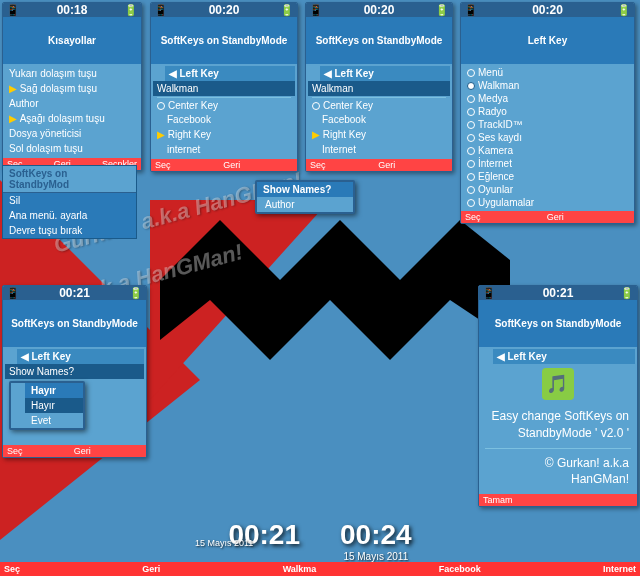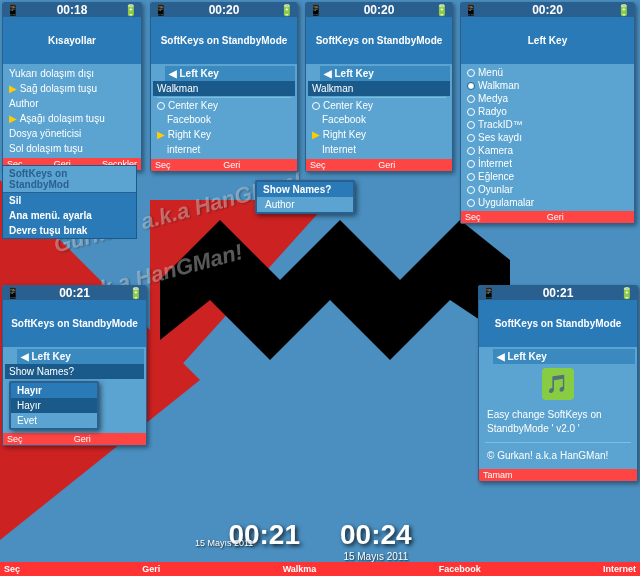--- a/index.html
+++ b/index.html
@@ -245,37 +245,36 @@
       position: absolute;
       background: #2a7ab8;
       border: 1px solid #1a5a8a;
       min-width: 110px;
     }
 
     .context-menu-item {
       padding: 2px 6px;
       color: white;
       font-size: 10px;
-      font-weight: bold;
     }
 
     .context-menu-title {
       background: #5ba3d0;
       color: #2a6090;
       font-size: 10px;
       font-weight: bold;
       padding: 2px 6px;
       border-bottom: 1px solid #2a6090;
     }
 
     .about-content {
       padding: 4px 6px;
       color: white;
-      font-size: 10px;
-      text-align: left;
+      font-size: 12px;
+      text-align: right;
       line-height: 1.4;
     }
 
     
     .yesno-item {
       padding: 2px 6px;
       color: white;
       font-size: 10px;
     }
 
@@ -304,21 +303,21 @@
 <div class="phone-panel" style="position:absolute;top:2px;left:2px;width:140px;">
   <div class="status-bar">
     <span>📱</span>
     <span class="status-time">00:18</span>
     <span>🔋</span>
   </div>
   <div class="panel-header">
     <span class="panel-title">Kısayollar</span>
   </div>
   <div class="panel-body">
-    <div class="panel-item">Yukarı dolaşım dışı</div>
+    <div class="panel-item">Yukarı dolaşım tuşu</div>
     <div class="panel-item"><span class="arrow">▶</span>Sağ dolaşım tuşu</div>
     <div class="panel-item">Author</div>
     <div class="panel-item"><span class="arrow">▶</span>Aşağı dolaşım tuşu</div>
     <div class="panel-item">Dosya yöneticisi</div>
     <div class="panel-item">Sol dolaşım tuşu</div>
   </div>
   <div class="panel-footer">
     <span>Seç</span>
     <span>Geri</span>
     <span>Seçnkler</span>
@@ -449,21 +448,21 @@
     <span>📱</span>
     <span class="status-time">00:21</span>
     <span>🔋</span>
   </div>
   <div class="panel-header">
     <span class="panel-title">SoftKeys on StandbyMode</span>
   </div>
   <div class="panel-body">
     <div class="panel-section-title">◀ Left Key</div>
     <div class="panel-item active">Show Names?</div>
-    <div class="dialog-box" style="position:relative;left:4px;top:2px;width:90px;margin-bottom:3px;">
+    <div class="dialog-box" style="position:relative;left:4px;top:2px;width:76px;margin-bottom:15px;padding-left:14px;">
       <div class="dialog-header">Hayır</div>
       <div class="yesno-item selected">Hayır</div>
       <div class="yesno-item">Evet</div>
     </div>
   </div>
   <div class="panel-footer">
     <span>Seç</span>
     <span>Geri</span>
     <span></span>
   </div>

